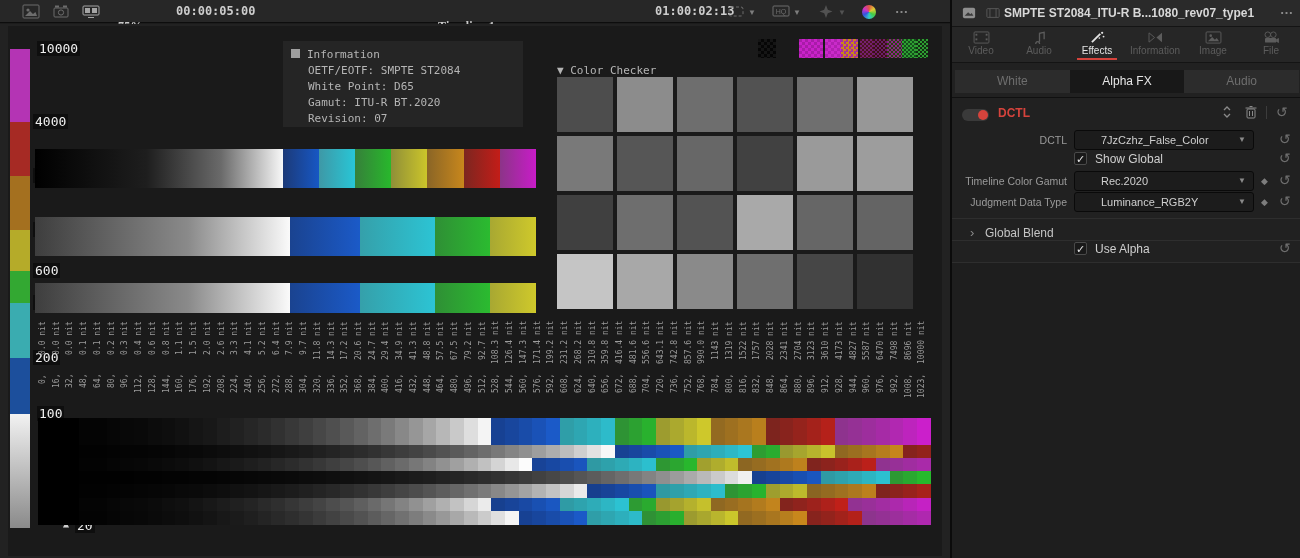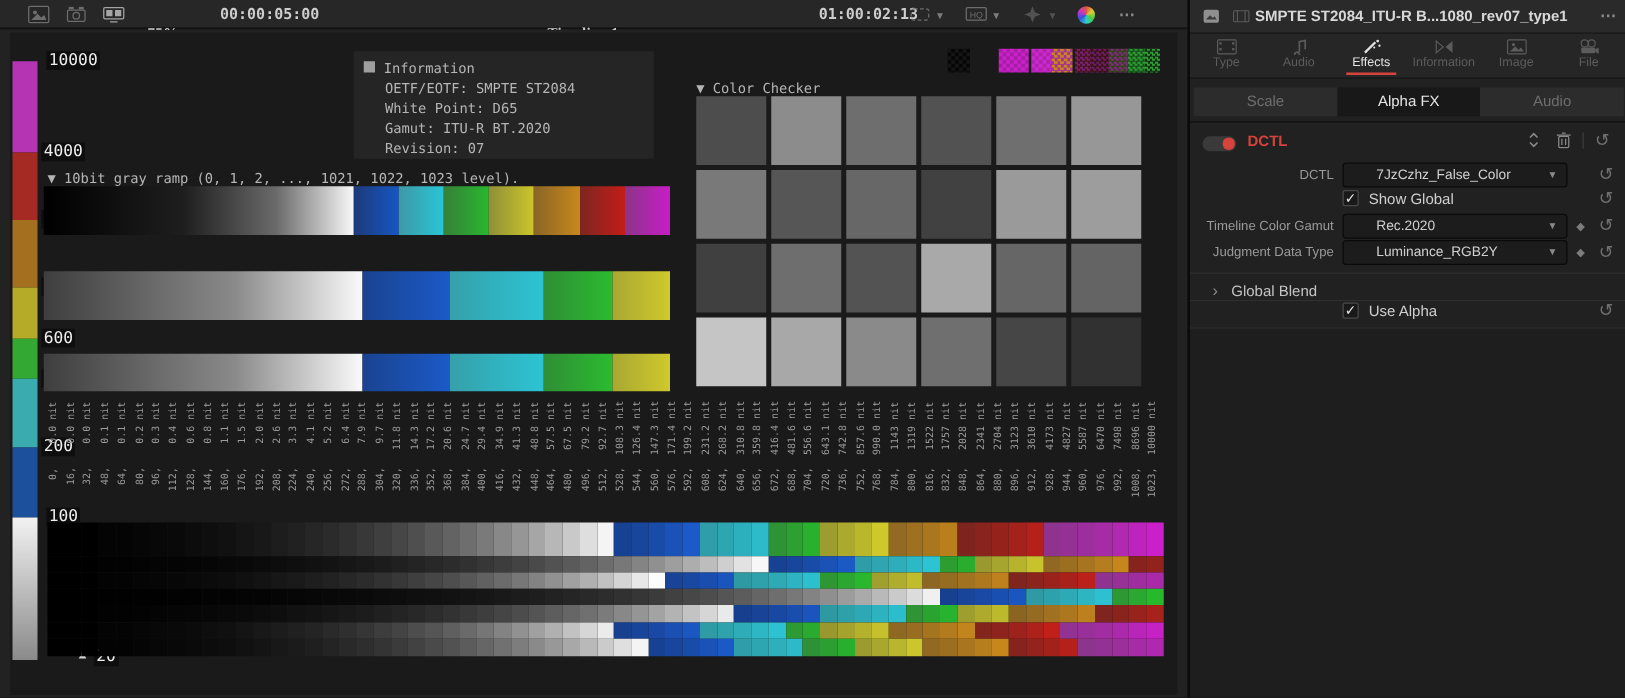--- a/index.html
+++ b/index.html
@@ -171,21 +171,20 @@
           <div class="patch" style="left: 791px; width: 24px; background: repeating-conic-gradient(rgb(201, 34, 201) 0deg, rgb(201, 34, 201) 25%, rgb(168, 28, 168) 0deg, rgb(168, 28, 168) 50%) 0px 0px / 6px 6px;"></div>
           <div class="patch" style="left: 817px; width: 16px; background: repeating-conic-gradient(rgb(177, 33, 177) 0deg, rgb(177, 33, 177) 25%, rgb(202, 42, 202) 0deg, rgb(202, 42, 202) 50%) 0px 0px / 6px 6px;"></div>
           <div class="patch" style="left: 833px; width: 17px; background: repeating-conic-gradient(rgb(200, 135, 28) 0deg, rgb(200, 135, 28) 25%, rgb(168, 48, 154) 0deg, rgb(168, 48, 154) 50%) 0px 0px / 5px 5px;"></div>
           <div class="patch" style="left: 852px; width: 13px; background: repeating-conic-gradient(rgb(118, 32, 111) 0deg, rgb(118, 32, 111) 25%, rgb(74, 20, 32) 0deg, rgb(74, 20, 32) 50%) 0px 0px / 4px 4px;"></div>
           <div class="patch" style="left: 865px; width: 14px; background: repeating-conic-gradient(rgb(107, 29, 105) 0deg, rgb(107, 29, 105) 25%, rgb(60, 17, 19) 0deg, rgb(60, 17, 19) 50%) 0px 0px / 4px 4px;"></div>
           <div class="patch" style="left: 879px; width: 15px; background: repeating-conic-gradient(rgb(140, 36, 136) 0deg, rgb(140, 36, 136) 25%, rgb(40, 71, 15) 0deg, rgb(40, 71, 15) 50%) 0px 0px / 4px 4px;"></div>
           <div class="patch" style="left: 894px; width: 14px; background: repeating-conic-gradient(rgb(46, 158, 50) 0deg, rgb(46, 158, 50) 25%, rgb(21, 80, 28) 0deg, rgb(21, 80, 28) 50%) 0px 0px / 4px 4px;"></div>
           <div class="patch" style="left: 908px; width: 12px; background: repeating-conic-gradient(rgb(46, 158, 50) 0deg, rgb(46, 158, 50) 25%, rgb(19, 47, 19) 0deg, rgb(19, 47, 19) 50%) 0px 0px / 4px 4px;"></div>
         </div>
 
-      <div class="plabel" style="left:30px; top:110px">▼ 10bit gray ramp (0, 1, 2, ..., 1021, 1022, 1023 level).</div>
       <div class="ramp-bar" id="ramp0" style="top:123px; height:39px">
           <div style="width: 248px; background: linear-gradient(90deg, rgb(0, 0, 0) 0%, rgb(30, 30, 30) 45%, rgb(106, 106, 106) 75%, rgb(248, 248, 248) 100%);"></div>
           <div style="width: 36px; background: linear-gradient(90deg, rgb(28, 58, 120), rgb(23, 87, 196));"></div>
           <div style="width: 36px; background: linear-gradient(90deg, rgb(62, 152, 166), rgb(40, 198, 214));"></div>
           <div style="width: 36px; background: linear-gradient(90deg, rgb(54, 128, 58), rgb(40, 184, 44));"></div>
           <div style="width: 36px; background: linear-gradient(90deg, rgb(143, 143, 56), rgb(204, 197, 42));"></div>
           <div style="width: 37px; background: linear-gradient(90deg, rgb(138, 101, 38), rgb(200, 135, 28));"></div>
           <div style="width: 36px; background: linear-gradient(90deg, rgb(124, 38, 32), rgb(195, 29, 24));"></div>
           <div style="width: 36px; background: linear-gradient(90deg, rgb(140, 52, 136), rgb(200, 28, 200));"></div>
         </div>
@@ -860,21 +859,21 @@
 
     <div class="p-tabs">
       <div class="ptab">
         <svg viewBox="0 0 18 14">
             <rect x="1" y="1" width="16" height="12" rx="1" fill="none" stroke="currentColor"></rect>
             <rect x="2.5" y="3" width="2" height="2" fill="currentColor"></rect>
             <rect x="2.5" y="8" width="2" height="2" fill="currentColor"></rect>
             <rect x="13.5" y="3" width="2" height="2" fill="currentColor"></rect>
             <rect x="13.5" y="8" width="2" height="2" fill="currentColor"></rect>
           </svg>
-        <span>Type</span>
+        <span>Video</span>
       </div>
       <div class="ptab">
         <svg viewBox="0 0 18 14">
             <path d="M7 11.5 a2 2 0 1 0 0.01 0 M9 11.5 V2.5 L14 1.5 V9" fill="none" stroke="currentColor" stroke-width="1.4"></path>
           </svg>
         <span>Audio</span>
       </div>
       <div class="ptab active">
         <svg viewBox="0 0 18 14">
             <line x1="3" y1="12" x2="12" y2="3" stroke="currentColor" stroke-width="2"></line>
@@ -904,21 +903,21 @@
             <circle cx="5" cy="4" r="3" fill="none" stroke="currentColor"></circle>
             <circle cx="11" cy="4" r="3" fill="none" stroke="currentColor"></circle>
             <rect x="2" y="7.5" width="12" height="5" rx="1" fill="currentColor"></rect>
             <path d="M14 9 L17 7.5 V13 L14 11.5 Z" fill="currentColor"></path>
           </svg>
         <span>File</span>
       </div>
     </div>
 
     <div class="fxbar">
-      <div class="fxseg">Scale</div>
+      <div class="fxseg">White</div>
       <div class="fxseg active">Alpha FX</div>
       <div class="fxseg">Audio</div>
     </div>
 
     <div class="hr" style="top:97px"></div>
 
     <div class="abs" style="left:0; top:104px; width:350px; height:22px">
       <span class="toggle">
           <span class="dot"></span>
         </span>

